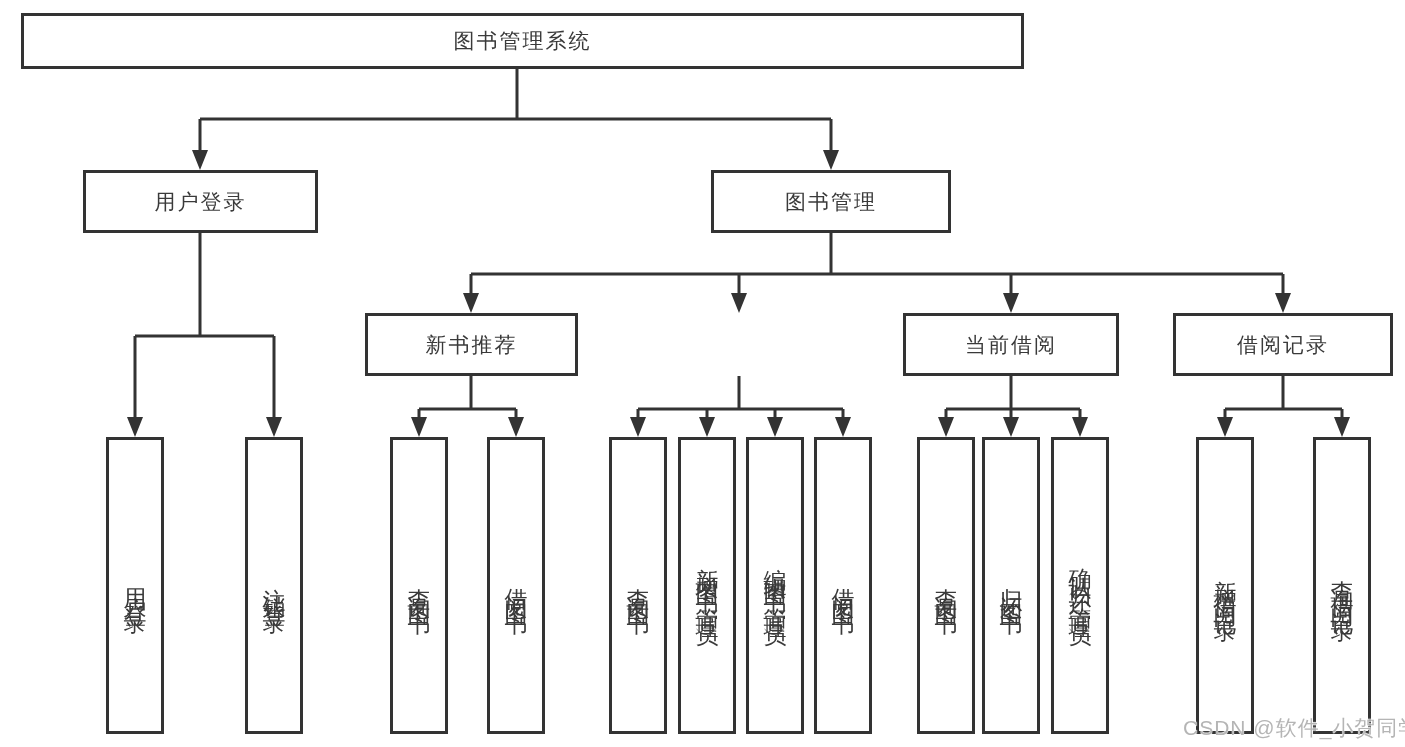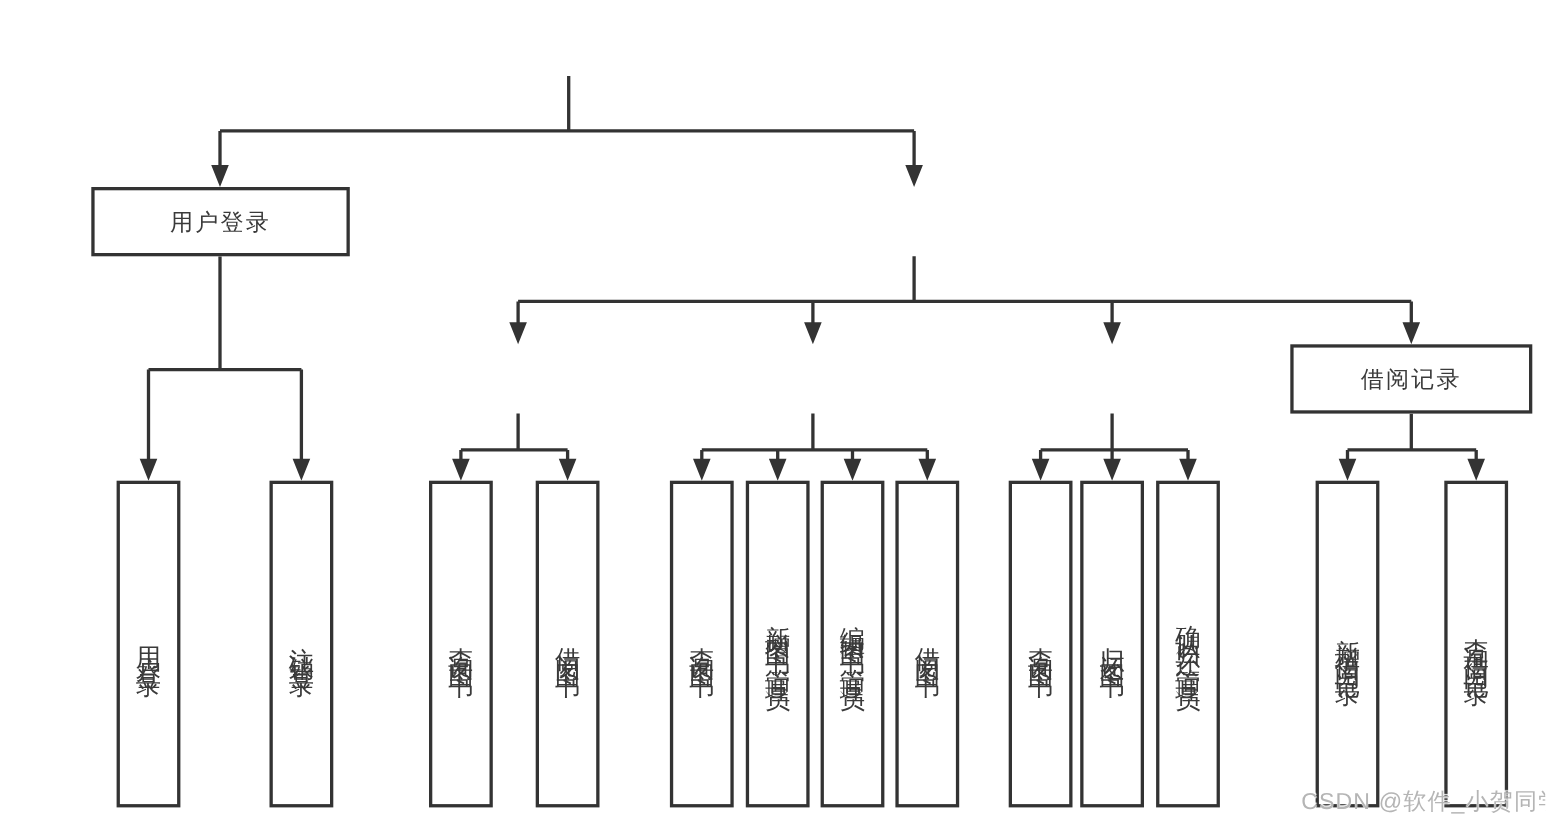--- a/index.html
+++ b/index.html
@@ -71,25 +71,37 @@
       <path d="M192 150 L208 150 L200 170 Z M823 150 L839 150 L831 170 Z"></path>
       <path d="M127 417 L143 417 L135 437 Z M266 417 L282 417 L274 437 Z"></path>
       <path d="M463 293 L479 293 L471 313 Z M731 293 L747 293 L739 313 Z M1003 293 L1019 293 L1011 313 Z M1275 293 L1291 293 L1283 313 Z"></path>
       <path d="M411 417 L427 417 L419 437 Z M508 417 L524 417 L516 437 Z"></path>
       <path d="M630 417 L646 417 L638 437 Z M699 417 L715 417 L707 437 Z M767 417 L783 417 L775 437 Z M835 417 L851 417 L843 437 Z"></path>
       <path d="M938 417 L954 417 L946 437 Z M1003 417 L1019 417 L1011 437 Z M1072 417 L1088 417 L1080 437 Z"></path>
       <path d="M1217 417 L1233 417 L1225 437 Z M1334 417 L1350 417 L1342 437 Z"></path>
     </g>
   </svg>
 
+  <div class="node h" style="left:21px;top:13px;width:1003px;height:56px">
+    <span class="label">图书管理系统</span>
+  </div>
 
   <div class="node h" style="left:83px;top:170px;width:235px;height:63px">
     <span class="label">用户登录</span>
   </div>
+  <div class="node h" style="left:711px;top:170px;width:240px;height:63px">
+    <span class="label">图书管理</span>
+  </div>
 
+  <div class="node h" style="left:365px;top:313px;width:213px;height:63px">
+    <span class="label">新书推荐</span>
+  </div>
+  <div class="node h" style="left:903px;top:313px;width:216px;height:63px">
+    <span class="label">当前借阅</span>
+  </div>
   <div class="node h" style="left:1173px;top:313px;width:220px;height:63px">
     <span class="label">借阅记录</span>
   </div>
 
   <div class="node v" style="left:106px">
     <span class="label">用户登录</span>
   </div>
   <div class="node v" style="left:245px">
     <span class="label">注销登录</span>
   </div>

